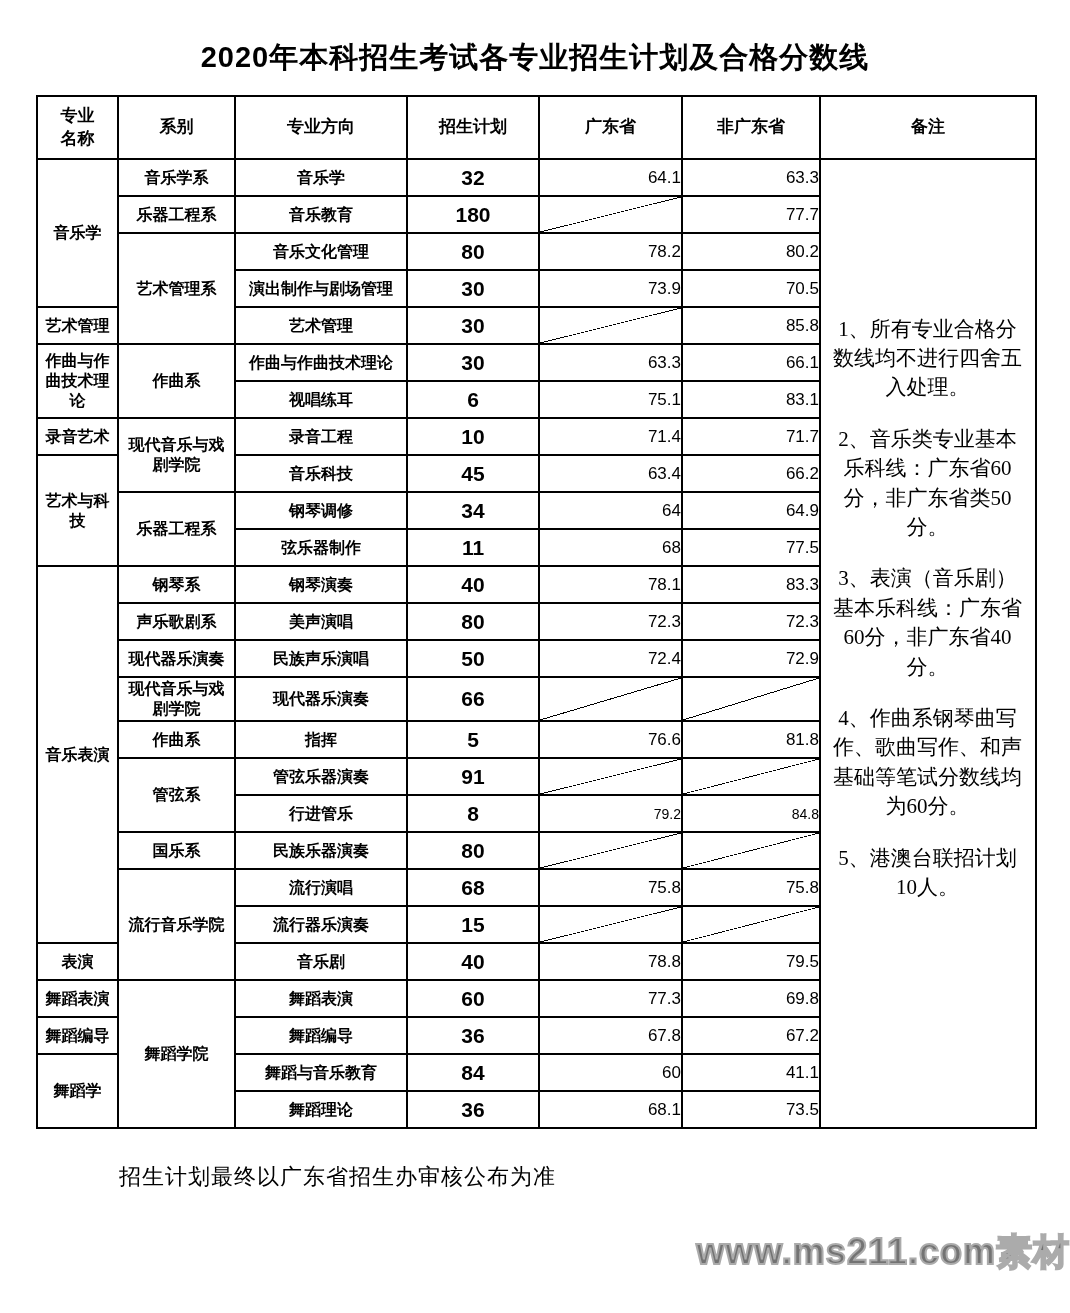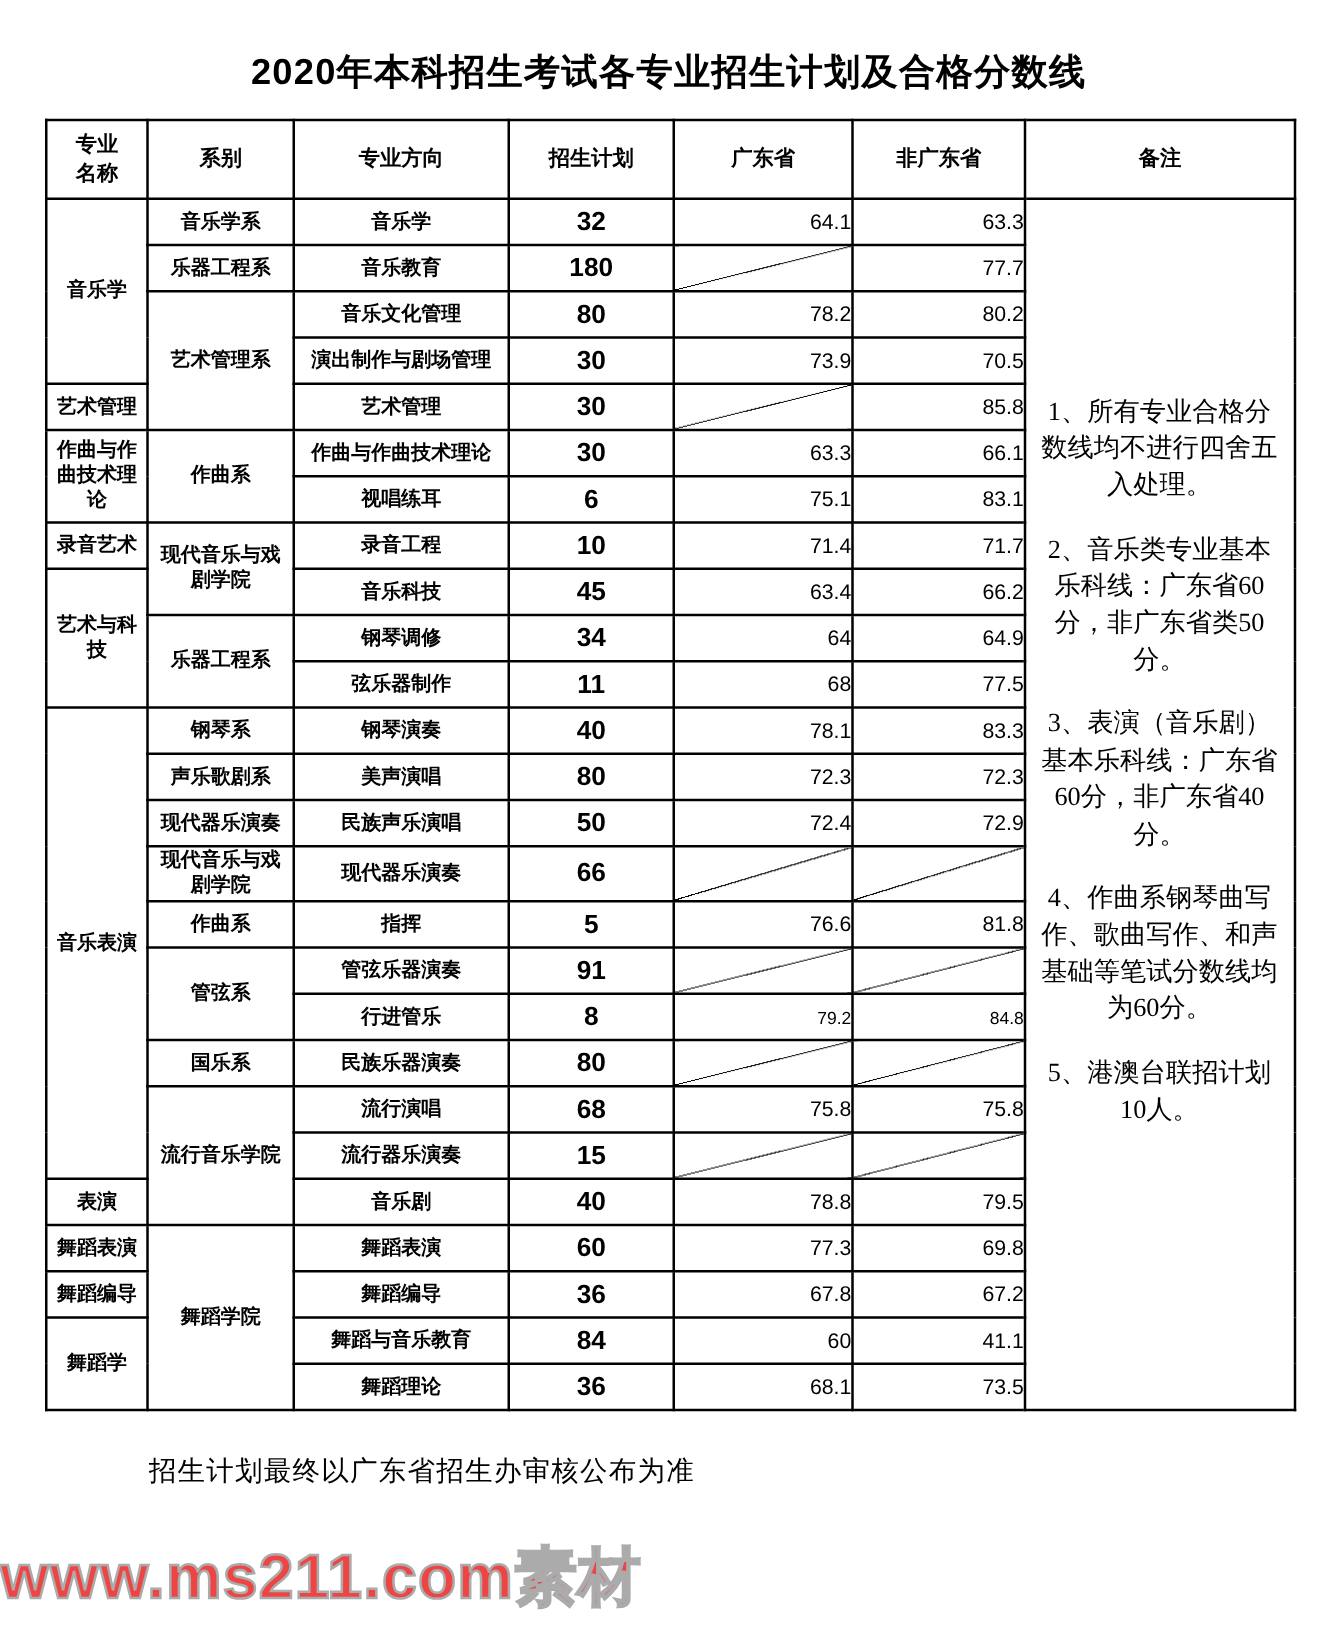--- a/index.html
+++ b/index.html
@@ -40,22 +40,22 @@
     padding:0 10px 70px 9px;
     font-family:"Liberation Serif",serif;font-weight:normal;
   }
   td.notes p{margin:22px 0;font-size:21px;line-height:1.40;text-align:center;}
   .footer{
     position:absolute;left:119px;top:1162px;
     font-size:22px;font-weight:normal;letter-spacing:1px;
   }
   .watermark{
     position:absolute;top:1228px;left:0;width:100%;
-    text-align:left;font-size:50px;font-weight:bold;
-    color:#ef4444;-webkit-text-stroke:2px #ababab;
+    text-align:right;font-size:36px;font-weight:bold;
+    color:#737373;-webkit-text-stroke:2px #ababab;
     letter-spacing:1px;
   }
 </style>
 </head>
 <body>
 
 <div class="title">2020年本科招生考试各专业招生计划及合格分数线</div>
 
 <table class="tbl">
   <colgroup>

